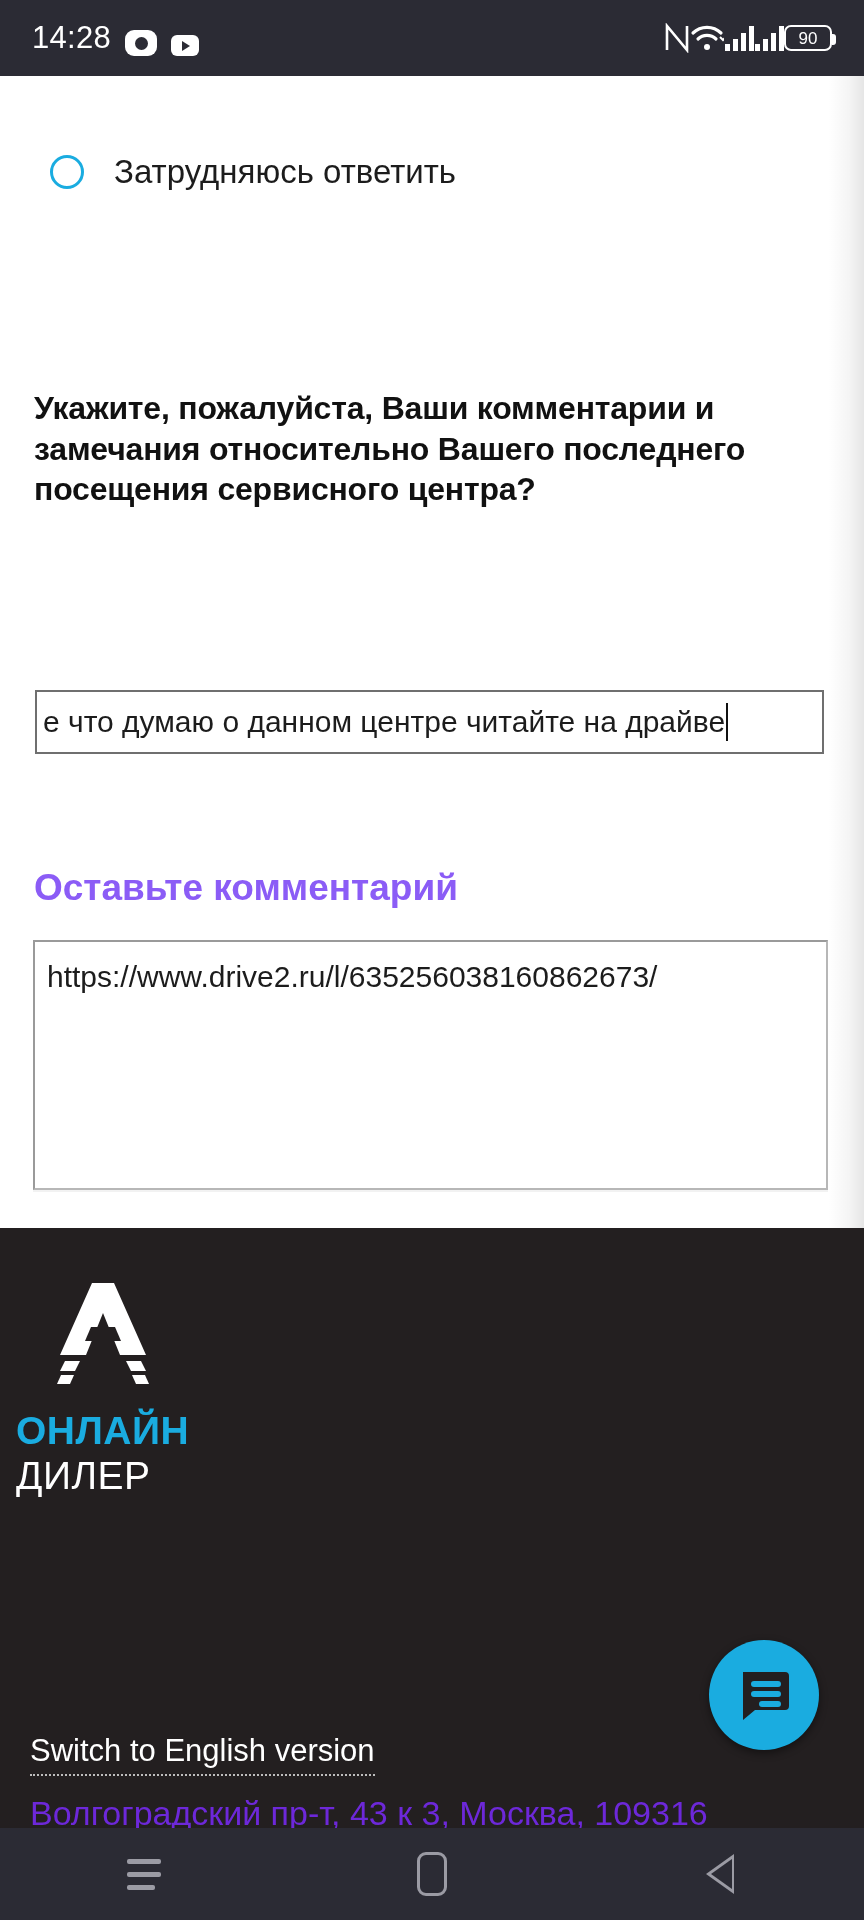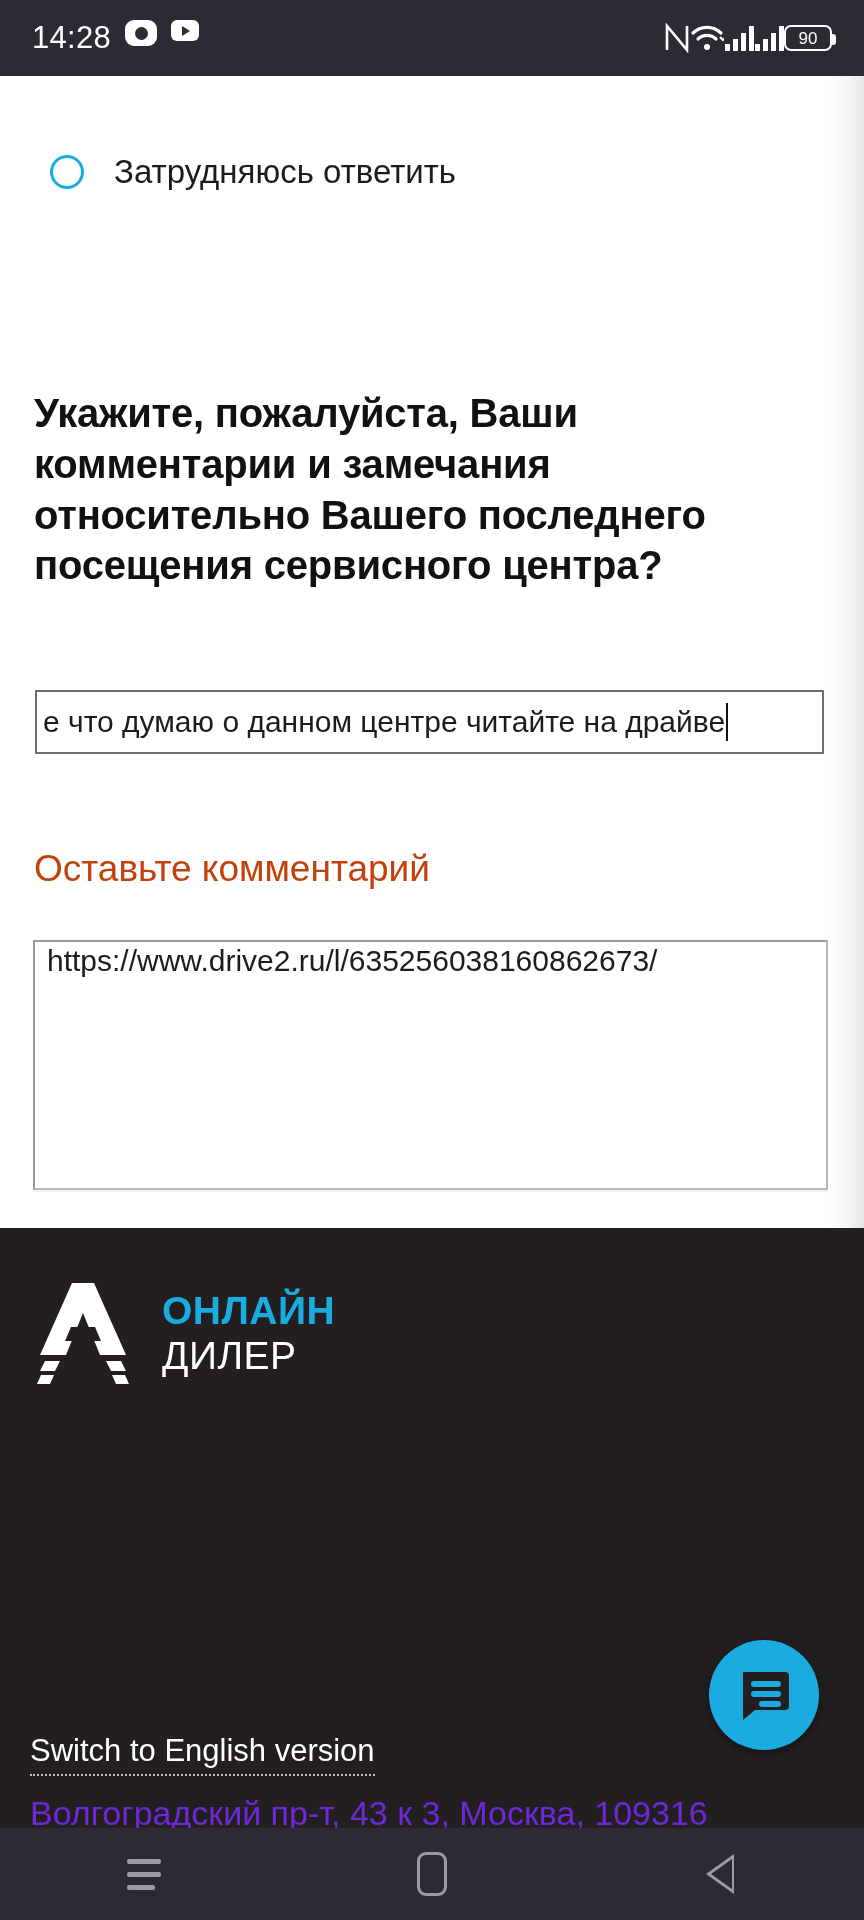--- a/index.html
+++ b/index.html
@@ -12,21 +12,21 @@
   #app { position: relative; width: 864px; height: 1920px; background: #ffffff; }
 
   
   .statusbar {
     position: absolute; top: 0; left: 0;
     width: 864px; height: 76px;
     background: #2b2b34;
     display: flex; align-items: center;
     padding: 0 32px;
   }
-  .sb-left { display: flex; align-items: flex-start; gap: 14px; }
+  .sb-left { display: flex; align-items: flex-end; gap: 14px; }
   .sb-clock { color: #ffffff; font-size: 31px; letter-spacing: .3px; }
   .sb-right { margin-left: auto; display: flex; align-items: center; }
   .ic { display: block; }
 
   .yt-badge {
     width: 28px; height: 21px; background: #ffffff;
     border-radius: 6px; display: flex; align-items: center; justify-content: center;
   }
   .yt-tri {
     width: 0; height: 0;
@@ -75,21 +75,21 @@
   }
   .radio {
     width: 34px; height: 34px; border-radius: 50%;
     border: 3px solid #1aace0; background: #ffffff;
   }
   .radio-label { font-size: 33px; color: #1c1c1c; }
 
   
   .question {
     position:absolute; top: 312px; left: 34px; width: 790px;
-    font-size: 40px; font-weight: bold; color: #111111;
+    font-size: 32px; font-weight: bold; color: #111111;
     line-height: 1.27;
     letter-spacing: -0.2px;
   }
 
   
   .text-input {
     position:absolute; top: 614px; left: 35px;
     width: 789px; height: 64px;
     border: 2px solid #6f6f6f;
     background:#ffffff;
@@ -100,47 +100,47 @@
   .text-input .val {
     font-size: 30px; color:#1c1c1c; white-space:nowrap;
   }
   .caret {
     display:inline-block; width: 2px; height: 38px; background:#111;
     margin-left: 1px; vertical-align: middle;
   }
 
   
   .comment-label {
-    position:absolute; top: 772px; left: 34px;
-    font-size: 37px; font-weight: normal; color:#c2410c;
+    position:absolute; top: 791px; left: 34px;
+    font-size: 37px; font-weight: bold; color:#8b5cf6;
   }
 
   
   .textarea {
     position:absolute; top: 864px; left: 33px;
     width: 795px; height: 250px;
     background:#ffffff;
     border: 2px solid #b7b7b7;
     border-top-color:#9a9a9a; border-left-color:#9a9a9a;
     box-shadow: 0 2px 0 rgba(0,0,0,.05);
-    padding: 2px 12px;
+    padding: 18px 12px;
     overflow:hidden;
   }
   .textarea .val { font-size: 30px; color:#1c1c1c; }
 
   
   .footer {
     position:absolute; top: 1228px; left:0;
     width: 864px; height: 600px;
     background: #231f20;
     overflow:hidden;
   }
   .logo-wrap {
-    position:absolute; top: 53px; left: 30px;
-    display:flex; align-items:center; gap: 26px;
+    position:absolute; top: 53px; left: 16px;
+    display:flex; align-items:center; gap: 26px; flex-direction: column;
   }
   .logo-mark { width: 106px; height: 104px; }
   .logo-text { line-height: 1; }
   .logo-top { color:#1aace0; font-size: 39px; font-weight:bold; letter-spacing:.5px; }
   .logo-bot { color:#ffffff; font-size: 39px; font-weight:normal; letter-spacing:.5px; margin-top: 6px;}
 
   .switch-link {
     position:absolute; top: 1705px; left: 30px;
     font-size: 31px; color:#ffffff;
     border-bottom: 2px dotted #bdbdbd;

